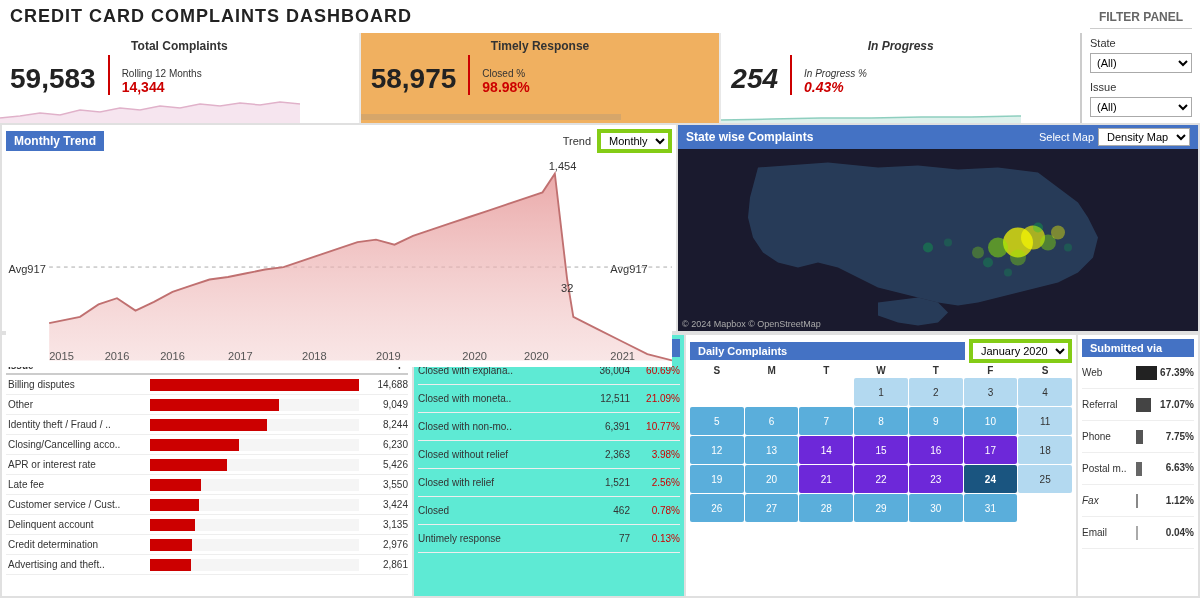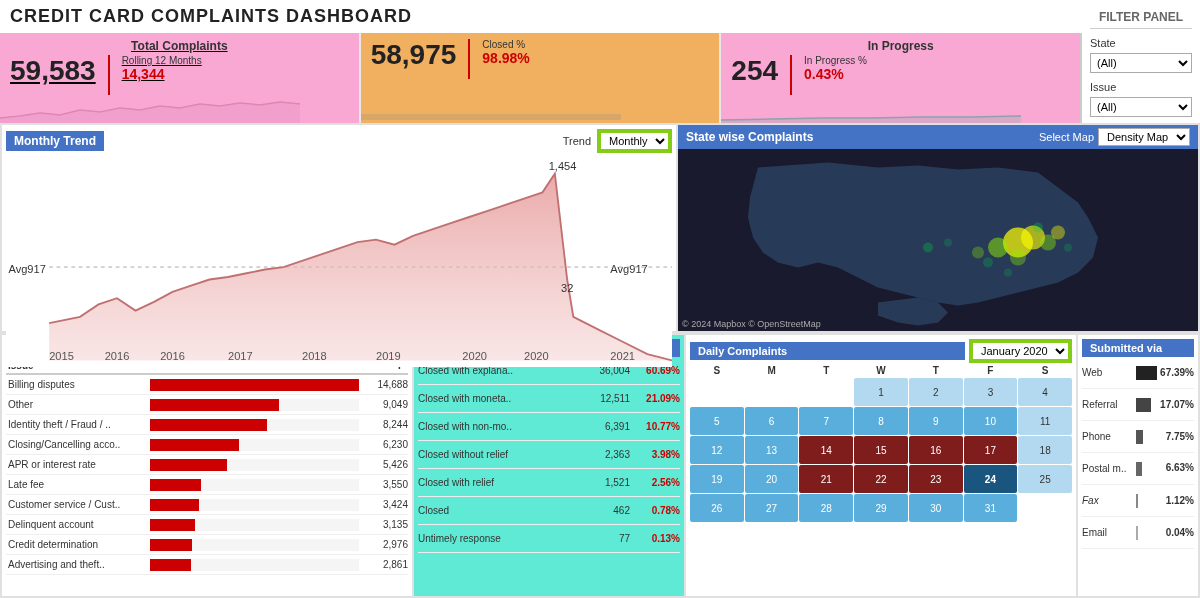--- a/index.html
+++ b/index.html
@@ -5,26 +5,26 @@
     * { box-sizing: border-box; margin: 0; padding: 0; font-family: Arial, sans-serif; }
     body { background: #f0f0f0; width: 1200px; height: 598px; overflow: hidden; font-size: 11px; }
 
     .dashboard { width: 1200px; height: 598px; background: #e8e8e8; display: flex; flex-direction: column; }
 
     
     .header { background: white; padding: 6px 10px; }
     .header h1 { font-size: 18px; font-weight: 900; color: #222; letter-spacing: 1px; }
 
     .kpi-card { flex: 1; display: flex; flex-direction: column; padding: 6px 10px; position: relative; overflow: hidden; }
-    .kpi-total { background: #f9a8d4; text-decoration: underline; }
+    .kpi-total { background: #ffffff; }
     .kpi-timely { background: #f0b060; }
-    .kpi-progress { background: #f9a8d4; }
+    .kpi-progress { background: #ffffff; font-style: italic; }
 
     .kpi-title { font-size: 12px; font-weight: bold; color: #333; text-align: center; margin-bottom: 2px; }
-    .kpi-main-row { display: flex; align-items: flex-start; gap: 8px; }
+    .kpi-main-row { display: flex; align-items: flex-end; gap: 8px; }
     .kpi-number { font-size: 28px; font-weight: 900; color: #222; }
     .kpi-divider { width: 2px; height: 40px; background: #c00; margin: 0 4px; }
     .kpi-sub { display: flex; flex-direction: column; }
     .kpi-sub-label { font-size: 10px; color: #333; }
     .kpi-sub-value { font-size: 14px; font-weight: bold; color: #c00; }
     .kpi-wave { position: absolute; bottom: 0; left: 0; right: 0; height: 25px; opacity: 0.5; }
 
     .filter-panel { width: 120px; background: white; padding: 6px 8px; display: flex; flex-direction: column; gap: 4px; border-left: 2px solid #ccc; justify-content: flex-end; }
     .filter-title { font-size: 12px; font-weight: bold; color: #666; text-align: center; border-bottom: 1px solid #ccc; padding-bottom: 4px; }
     .filter-label { font-size: 11px; color: #333; margin-top: 4px; }
@@ -64,33 +64,33 @@
     .issues-bar { height: 100%; background: #c00; }
     .issues-value { width: 45px; font-size: 10px; color: #333; text-align: right; }
     .issues-header-row { display: flex; align-items: center; height: 18px; border-bottom: 2px solid #ccc; }
     .issues-col-header { font-size: 10px; font-weight: bold; color: #333; }
 
     .company-panel { background: #5eead4; width: 270px; padding: 4px; display: flex; flex-direction: column; }
     .company-table { flex: 1; }
     .company-row { display: flex; align-items: center; height: 28px; border-bottom: 1px solid #eee; }
     .company-label { flex: 1; font-size: 10px; color: #333; }
     .company-count { width: 45px; font-size: 10px; color: #333; text-align: right; }
-    .company-pct { width: 50px; font-size: 10px; color: #c00; font-weight: bold; text-align: right; }
+    .company-pct { width: 50px; font-size: 10px; color: #c00; font-weight: normal; text-align: right; }
 
     .daily-panel { background: white; flex: 1; padding: 4px; display: flex; flex-direction: column; }
     .daily-header-row { display: flex; align-items: center; justify-content: space-between; margin-bottom: 2px; }
     .calendar-grid { flex: 1; display: flex; flex-direction: column; }
     .cal-header-row { display: grid; grid-template-columns: repeat(7, 1fr); gap: 1px; margin-bottom: 2px; }
     .cal-day-header { text-align: center; font-size: 10px; font-weight: bold; color: #333; }
     .cal-week { display: grid; grid-template-columns: repeat(7, 1fr); gap: 1px; margin-bottom: 1px; }
     .cal-cell { height: 28px; display: flex; align-items: center; justify-content: center; font-size: 10px; color: #333; border-radius: 2px; }
     .cal-cell.empty { background: transparent; }
     .cal-cell.low { background: #b3d9f0; color: #333; }
     .cal-cell.med { background: #5aaedb; color: white; }
-    .cal-cell.high { background: #7f1d1d; color: white; }
+    .cal-cell.high { background: #6d28d9; color: white; }
     .cal-cell.highlight { background: #1a5580; color: white; font-weight: bold; }
 
     .submitted-panel { background: white; width: 120px; padding: 4px; display: flex; flex-direction: column; }
     .submitted-row { display: flex; align-items: center; height: 32px; border-bottom: 1px solid #eee; gap: 4px; }
     .submitted-label { font-size: 10px; color: #333; width: 45px; }
     .submitted-pct { font-size: 11px; font-weight: bold; color: #333; text-align: right; flex: 1; }
 
     
     .trend-svg { width: 100%; height: 100%; }
 
@@ -119,20 +119,21 @@
             <span class="kpi-sub-value">14,344</span>
           </div>
         </div>
         <svg class="kpi-wave" viewBox="0 0 300 25" preserveAspectRatio="none">
           <polyline points="0,20 20,18 40,15 60,17 80,12 100,14 120,10 140,12 160,8 180,10 200,6 220,8 240,5 260,7 280,4 300,6" fill="none" stroke="#c06090" stroke-width="1.5"></polyline>
           <polygon points="0,20 20,18 40,15 60,17 80,12 100,14 120,10 140,12 160,8 180,10 200,6 220,8 240,5 260,7 280,4 300,6 300,25 0,25" fill="#d080b0" opacity="0.4"></polygon>
         </svg>
       </div>
 
       <div class="kpi-card kpi-timely">
+        <div class="kpi-title">Timely Response</div>
         <div class="kpi-main-row">
           <span class="kpi-number">58,975</span>
           <div class="kpi-divider"></div>
           <div class="kpi-sub">
             <span class="kpi-sub-label">Closed %</span>
             <span class="kpi-sub-value">98.98%</span>
           </div>
         </div>
         <svg class="kpi-wave" viewBox="0 0 300 25" preserveAspectRatio="none">
           <rect x="0" y="16" width="260" height="6" fill="#888" opacity="0.5"></rect>

